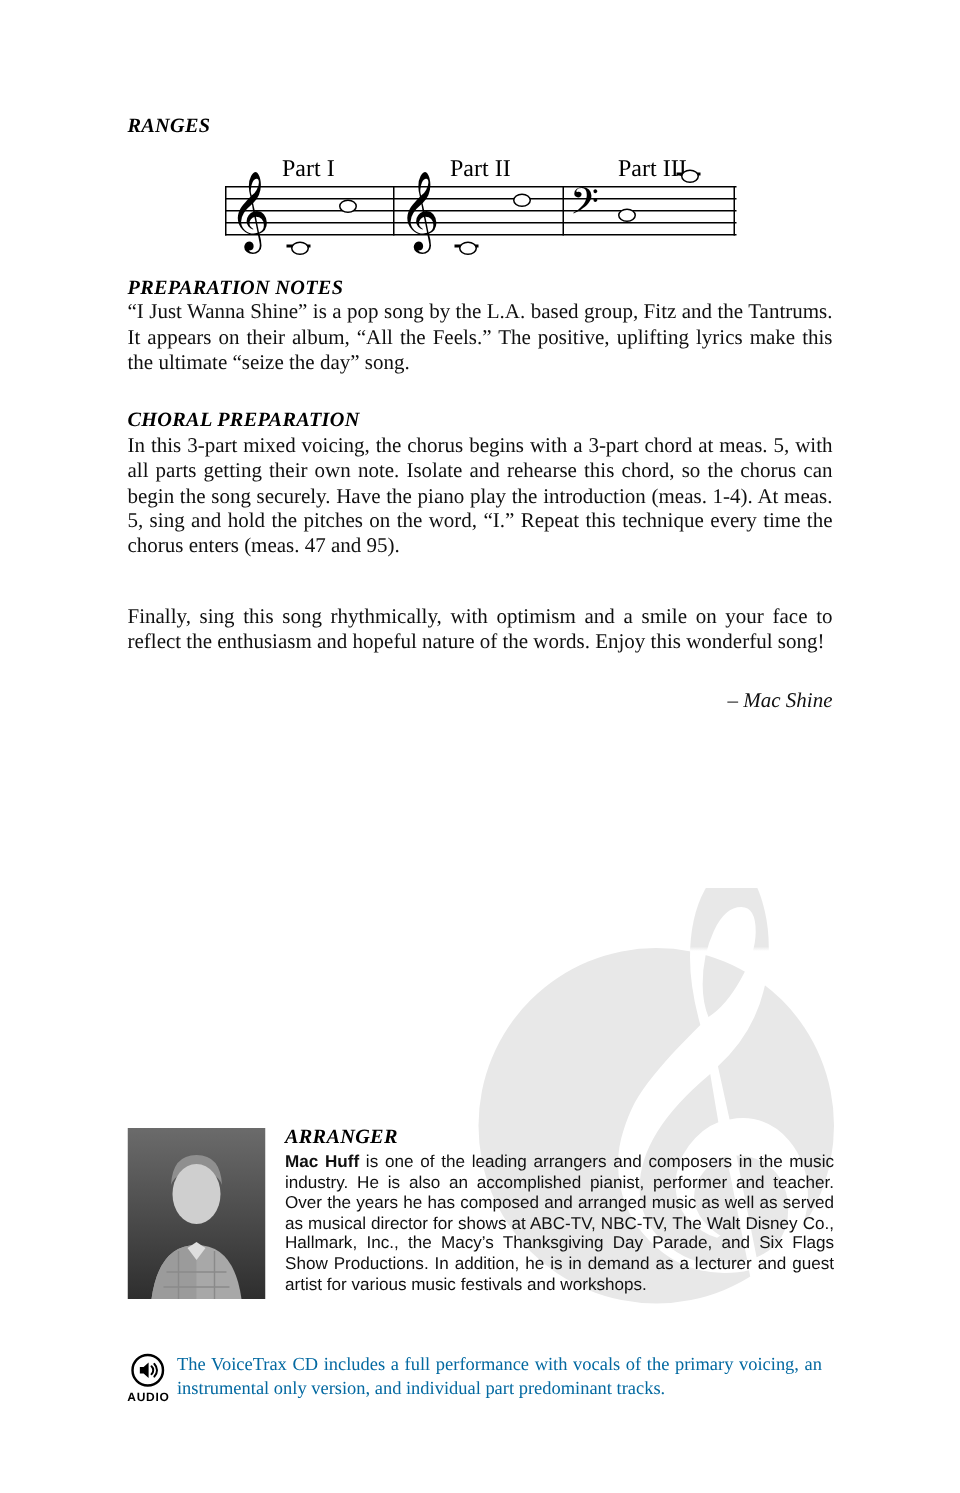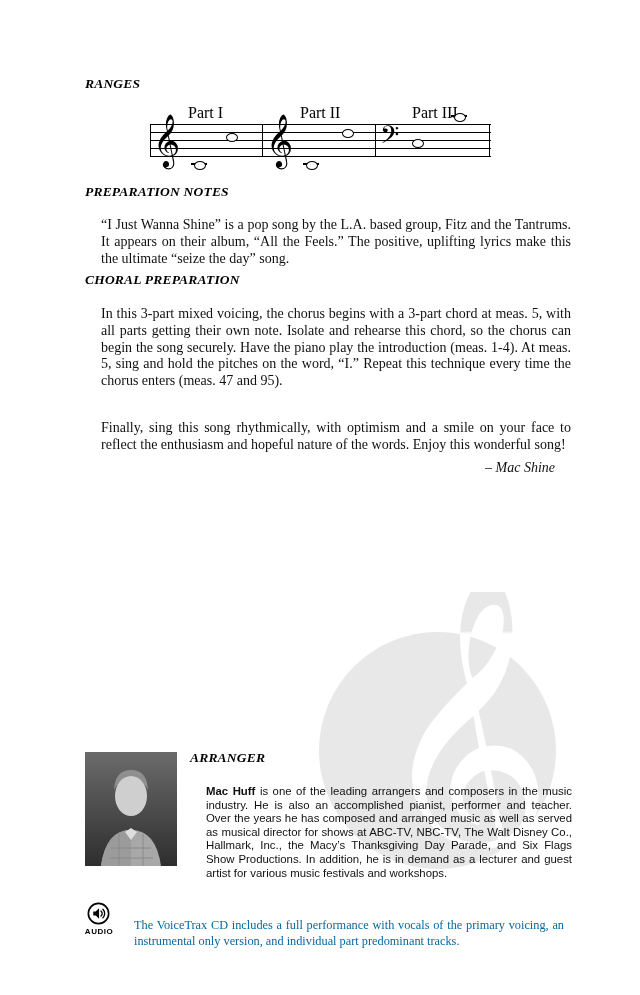--- a/index.html
+++ b/index.html
@@ -89,21 +89,21 @@
   .audio-label {
     left:80px; top:927px; width:38px; text-align:center; z-index:2;
     font-family:"Liberation Sans", sans-serif; font-size:8px; font-weight:bold;
     letter-spacing:0.5px; color:#000;
   }
   .audio-text {
     left:118px; top:902px; width:430px; z-index:2;
     font-size:12.3px; line-height:15.8px; text-align:justify; color:#0369a1;
   }
 
-  p { margin:16px; }
+  p { margin:0; }
   h2 { margin:0; }
 </style>
 </head>
 <body>
 
 <div class="page">
 
   <div class="abs watermark">
     <div class="wm-circle"></div>
     <div class="wm-clef">𝄞</div>

